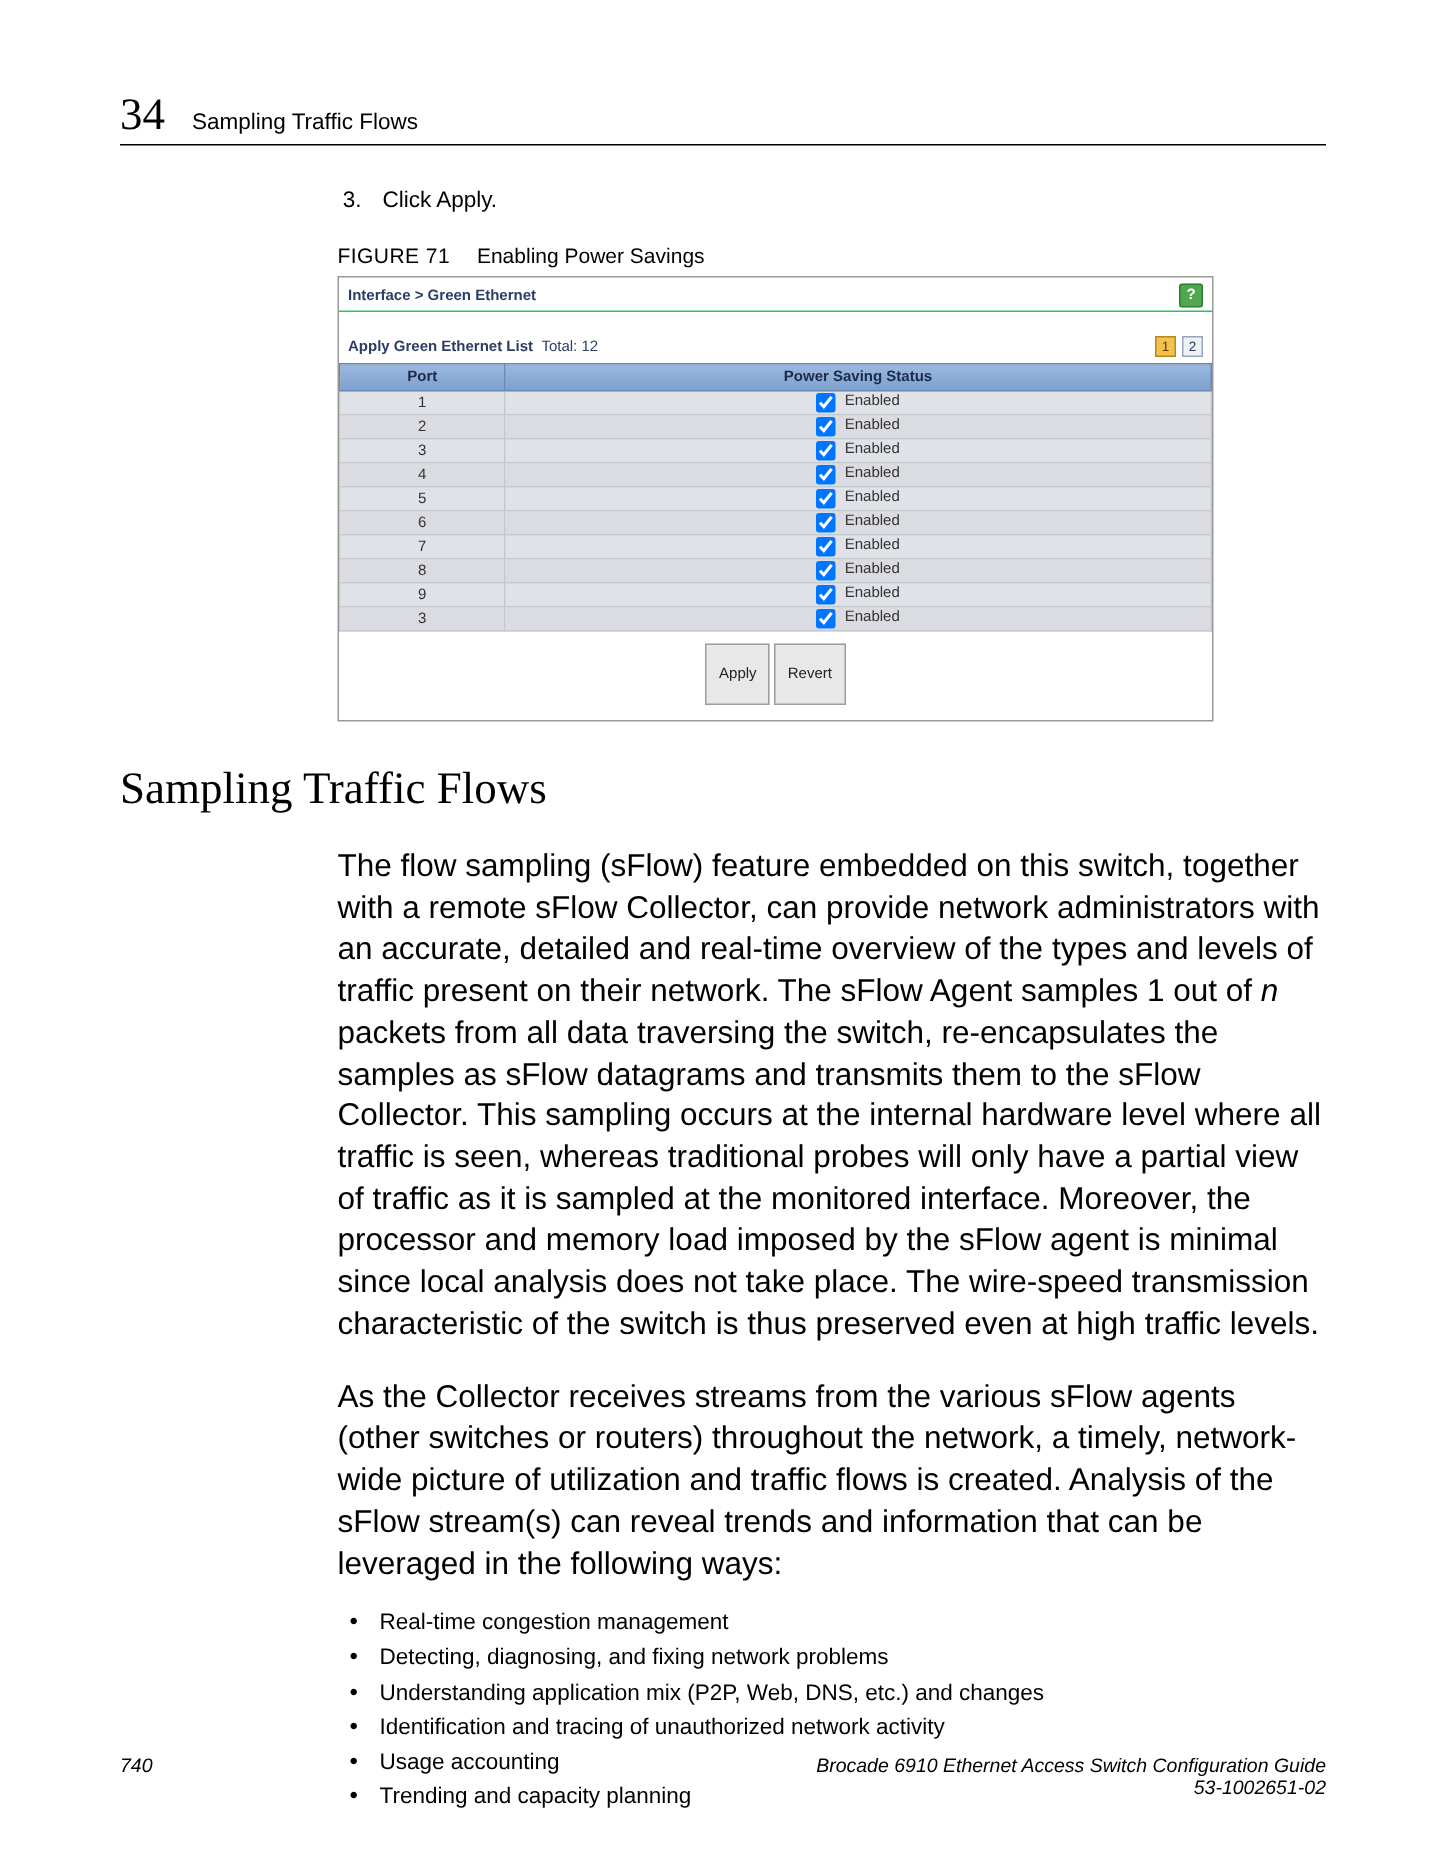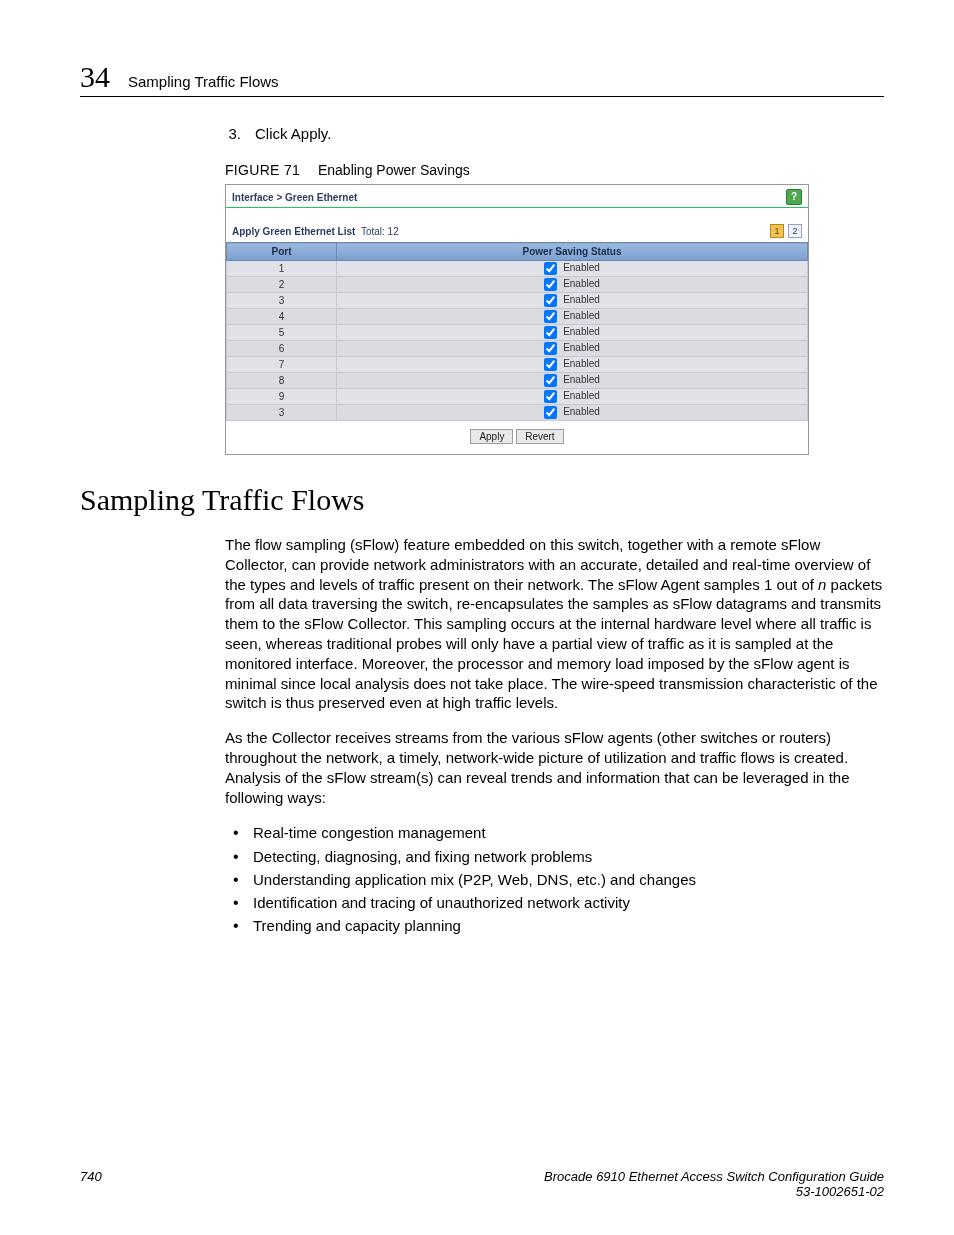--- a/index.html
+++ b/index.html
@@ -118,34 +118,34 @@
   }
   .tbl tr:nth-child(even) td { background: #dadce2; }
   .tbl .portcol { width: 110px; text-align: center; }
   .tbl .statuscol { text-align: left; }
   .chkwrap { display: flex; justify-content: center; gap: 6px; }
   .chkwrap input { margin: 0; }
   .btn-row { text-align: center; padding: 8px 0 10px; }
   .btn-row button {
     font-family: Tahoma, Arial, sans-serif;
     font-size: 10px;
-    padding: 1px 8px;
+    padding: 14px 8px;
     background: #e8e8e8;
     border: 1px solid #9c9c9c;
     color: #222;
   }
   
   .section-heading {
     font-family: Georgia, "Times New Roman", serif;
     font-size: 30px;
     font-weight: 500;
     margin: 10px 0 18px 0;
   }
   .para {
-    font-size: 15px;
+    font-size: 21px;
     line-height: 1.32;
     margin-bottom: 14px;
   }
   .para em { font-style: italic; }
   .bullets {
     list-style: none;
     padding: 0;
     margin: 0 0 14px 0;
   }
   .bullets li {
@@ -323,20 +323,21 @@
   <div class="body-indent">
     <p class="para">
       <span>The flow sampling (sFlow) feature embedded on this switch, together with a remote sFlow Collector, can provide network administrators with an accurate, detailed and real-time overview of the types and levels of traffic present on their network. The sFlow Agent samples 1 out of </span><em>n</em><span> packets from all data traversing the switch, re-encapsulates the samples as sFlow datagrams and transmits them to the sFlow Collector. This sampling occurs at the internal hardware level where all traffic is seen, whereas traditional probes will only have a partial view of traffic as it is sampled at the monitored interface. Moreover, the processor and memory load imposed by the sFlow agent is minimal since local analysis does not take place. The wire-speed transmission characteristic of the switch is thus preserved even at high traffic levels.</span>
     </p>
     <p class="para">As the Collector receives streams from the various sFlow agents (other switches or routers) throughout the network, a timely, network-wide picture of utilization and traffic flows is created. Analysis of the sFlow stream(s) can reveal trends and information that can be leveraged in the following ways:</p>
     <ul class="bullets" id="bullets">
         <li>Real-time congestion management</li>
         <li>Detecting, diagnosing, and fixing network problems</li>
         <li>Understanding application mix (P2P, Web, DNS, etc.) and changes</li>
         <li>Identification and tracing of unauthorized network activity</li>
+        <li>Usage accounting</li>
         <li>Trending and capacity planning</li>
       </ul>
   </div>
 
   <div class="footer">
     <span>740</span>
     <span class="right">
       <span>Brocade 6910 Ethernet Access Switch Configuration Guide</span><br>
       <span>53-1002651-02</span>
     </span>

